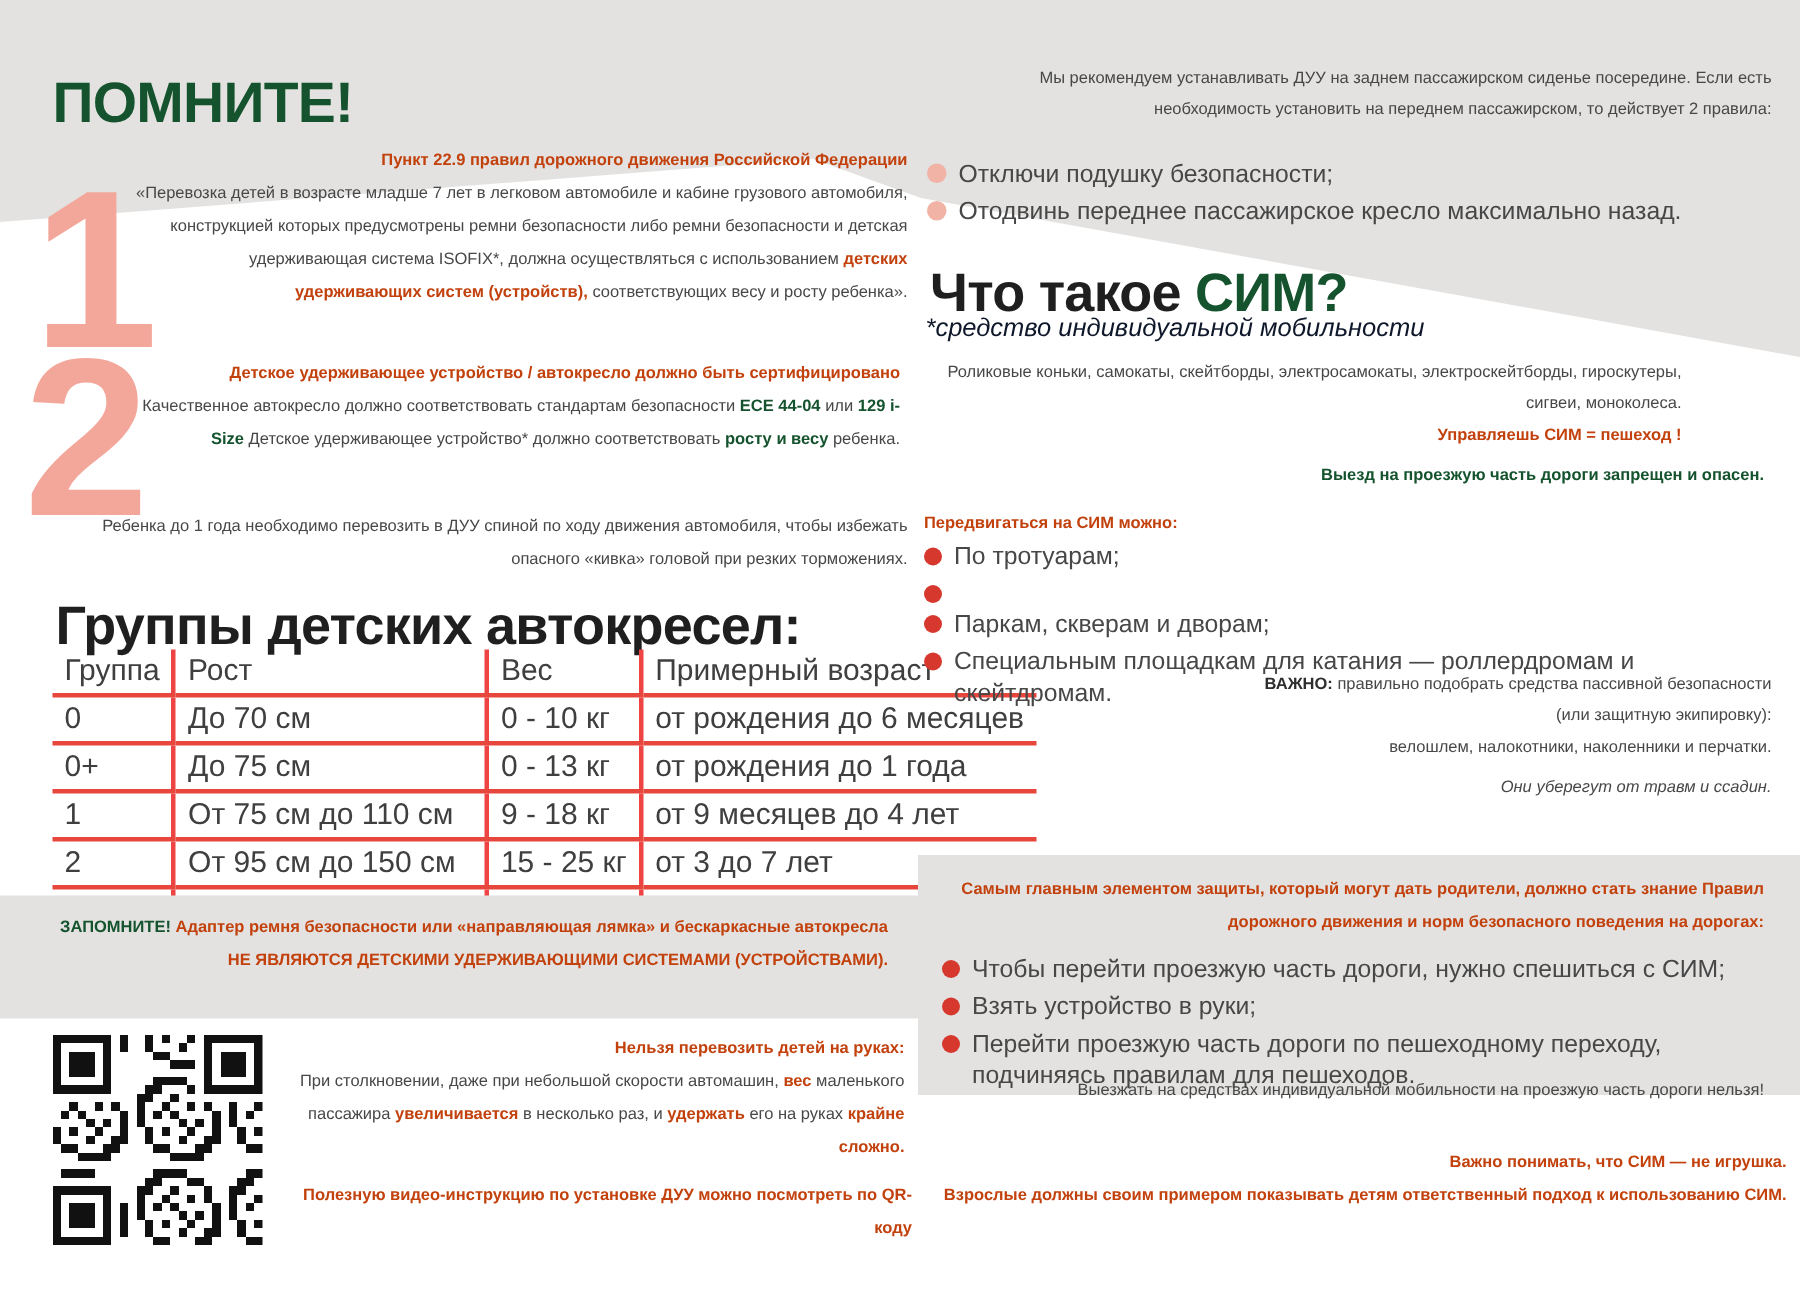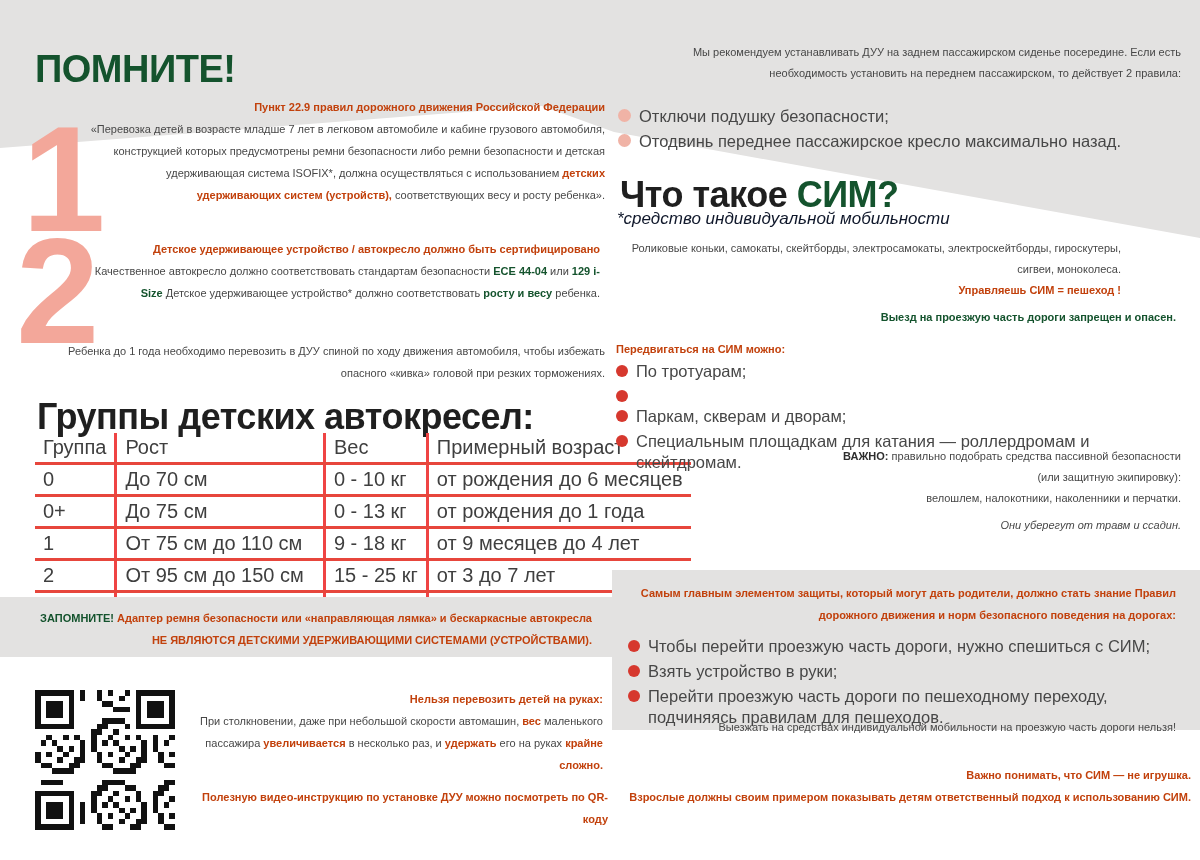--- a/index.html
+++ b/index.html
@@ -103,21 +103,21 @@
       </tr>
       <tr>
         <td>3</td>
           <td>От 130 см до 135 см</td>
           <td>22 - 36 кг</td>
           <td>от 6 до 12 лет</td>
       </tr>
     </tbody>
   </table>
 
-  <div class="abs gray-panel layer" style="left:0;top:597px;width:612px;height:60px;">
+  <div class="abs gray-panel layer" style="left:0;top:597px;width:612px;height:82px;">
     <p class="body" style="margin:10px 20px 0 35px;font-weight:700;line-height:22px;"><b class="red">ЗАПОМНИТЕ!</b> <b>Адаптер ремня безопасности или «направляющая лямка» и бескаркасные автокресла НЕ ЯВЛЯЮТСЯ ДЕТСКИМИ УДЕРЖИВАЮЩИМИ СИСТЕМАМИ (УСТРОЙСТВАМИ).</b></p>
   </div>
 
   <svg class="abs qr layer" id="qr-svg" style="left:35px;top:690px;" width="140" height="140" viewBox="0 0 25 25" shape-rendering="crispEdges">
       <rect x="0" y="0" width="7" height="7" fill="#111"></rect>
       <rect x="1" y="1" width="5" height="5" fill="#fff"></rect>
       <rect x="2" y="2" width="3" height="3" fill="#111"></rect>
       <rect x="18" y="0" width="7" height="7" fill="#111"></rect>
       <rect x="19" y="1" width="5" height="5" fill="#fff"></rect>
       <rect x="20" y="2" width="3" height="3" fill="#111"></rect>

